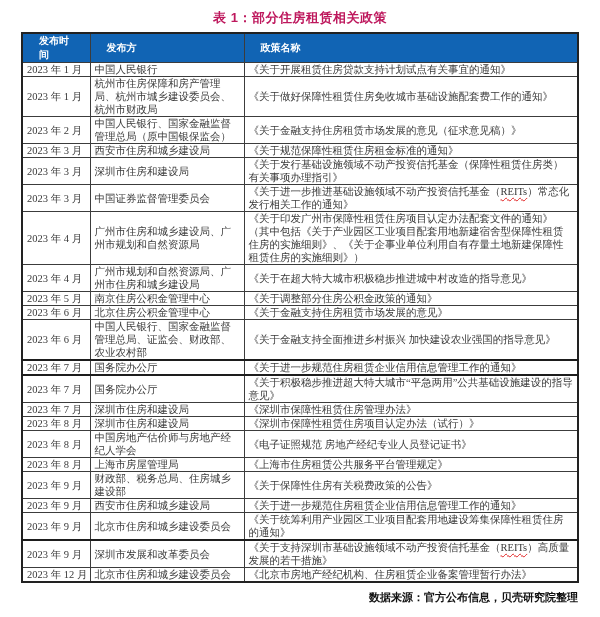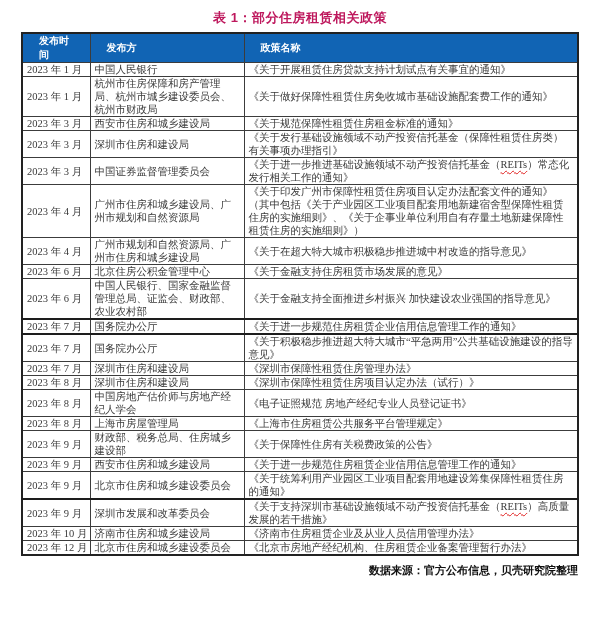--- a/index.html
+++ b/index.html
@@ -100,20 +100,25 @@
         <td class="date-cell">2023 年 1 月</td>
         <td class="publisher-cell">中国人民银行</td>
         <td class="policy-cell">《关于开展租赁住房贷款支持计划试点有关事宜的通知》</td>
       </tr>
       <tr>
         <td class="date-cell">2023 年 1 月</td>
         <td class="publisher-cell">杭州市住房保障和房产管理局、杭州市城乡建设委员会、杭州市财政局</td>
         <td class="policy-cell">《关于做好保障性租赁住房免收城市基础设施配套费工作的通知》</td>
       </tr>
       <tr>
+        <td class="date-cell">2023 年 2 月</td>
+        <td class="publisher-cell">中国人民银行、国家金融监督管理总局（原中国银保监会）</td>
+        <td class="policy-cell">《关于金融支持住房租赁市场发展的意见（征求意见稿）》</td>
+      </tr>
+      <tr>
         <td class="date-cell">2023 年 3 月</td>
         <td class="publisher-cell">西安市住房和城乡建设局</td>
         <td class="policy-cell">《关于规范保障性租赁住房租金标准的通知》</td>
       </tr>
       <tr>
         <td class="date-cell">2023 年 3 月</td>
         <td class="publisher-cell">深圳市住房和建设局</td>
         <td class="policy-cell">《关于发行基础设施领域不动产投资信托基金（保障性租赁住房类）有关事项办理指引》</td>
       </tr>
       <tr>
@@ -123,20 +128,25 @@
       </tr>
       <tr>
         <td class="date-cell">2023 年 4 月</td>
         <td class="publisher-cell">广州市住房和城乡建设局、广州市规划和自然资源局</td>
         <td class="policy-cell">《关于印发广州市保障性租赁住房项目认定办法配套文件的通知》（其中包括《关于产业园区工业项目配套用地新建宿舍型保障性租赁住房的实施细则》、《关于企事业单位利用自有存量土地新建保障性租赁住房的实施细则》）</td>
       </tr>
       <tr>
         <td class="date-cell">2023 年 4 月</td>
         <td class="publisher-cell">广州市规划和自然资源局、广州市住房和城乡建设局</td>
         <td class="policy-cell">《关于在超大特大城市积极稳步推进城中村改造的指导意见》</td>
+      </tr>
+      <tr>
+        <td class="date-cell">2023 年 5 月</td>
+        <td class="publisher-cell">南京住房公积金管理中心</td>
+        <td class="policy-cell">《关于调整部分住房公积金政策的通知》</td>
       </tr>
       <tr>
         <td class="date-cell">2023 年 6 月</td>
         <td class="publisher-cell">北京住房公积金管理中心</td>
         <td class="policy-cell">《关于金融支持住房租赁市场发展的意见》</td>
       </tr>
       <tr>
         <td class="date-cell">2023 年 6 月</td>
         <td class="publisher-cell">中国人民银行、国家金融监督管理总局、证监会、财政部、农业农村部</td>
         <td class="policy-cell">《关于金融支持全面推进乡村振兴 加快建设农业强国的指导意见》</td>
@@ -185,25 +195,20 @@
         <td class="date-cell">2023 年 9 月</td>
         <td class="publisher-cell">北京市住房和城乡建设委员会</td>
         <td class="policy-cell">《关于统筹利用产业园区工业项目配套用地建设筹集保障性租赁住房的通知》</td>
       </tr>
       <tr class="thick-top">
         <td class="date-cell">2023 年 9 月</td>
         <td class="publisher-cell">深圳市发展和改革委员会</td>
         <td class="policy-cell">《关于支持深圳市基础设施领域不动产投资信托基金（<span class="squig">REITs</span>）高质量发展的若干措施》</td>
       </tr>
       <tr>
-        <td class="date-cell">2023 年 10 月</td>
-        <td class="publisher-cell">济南市住房和城乡建设局</td>
-        <td class="policy-cell">《济南市住房租赁企业及从业人员信用管理办法》</td>
-      </tr>
-      <tr>
         <td class="date-cell">2023 年 12 月</td>
         <td class="publisher-cell">北京市住房和城乡建设委员会</td>
         <td class="policy-cell">《北京市房地产经纪机构、住房租赁企业备案管理暂行办法》</td>
       </tr>
     </tbody>
 </table>
 
 <div class="source-note">数据来源：官方公布信息，贝壳研究院整理</div>
 
 </body></html>

